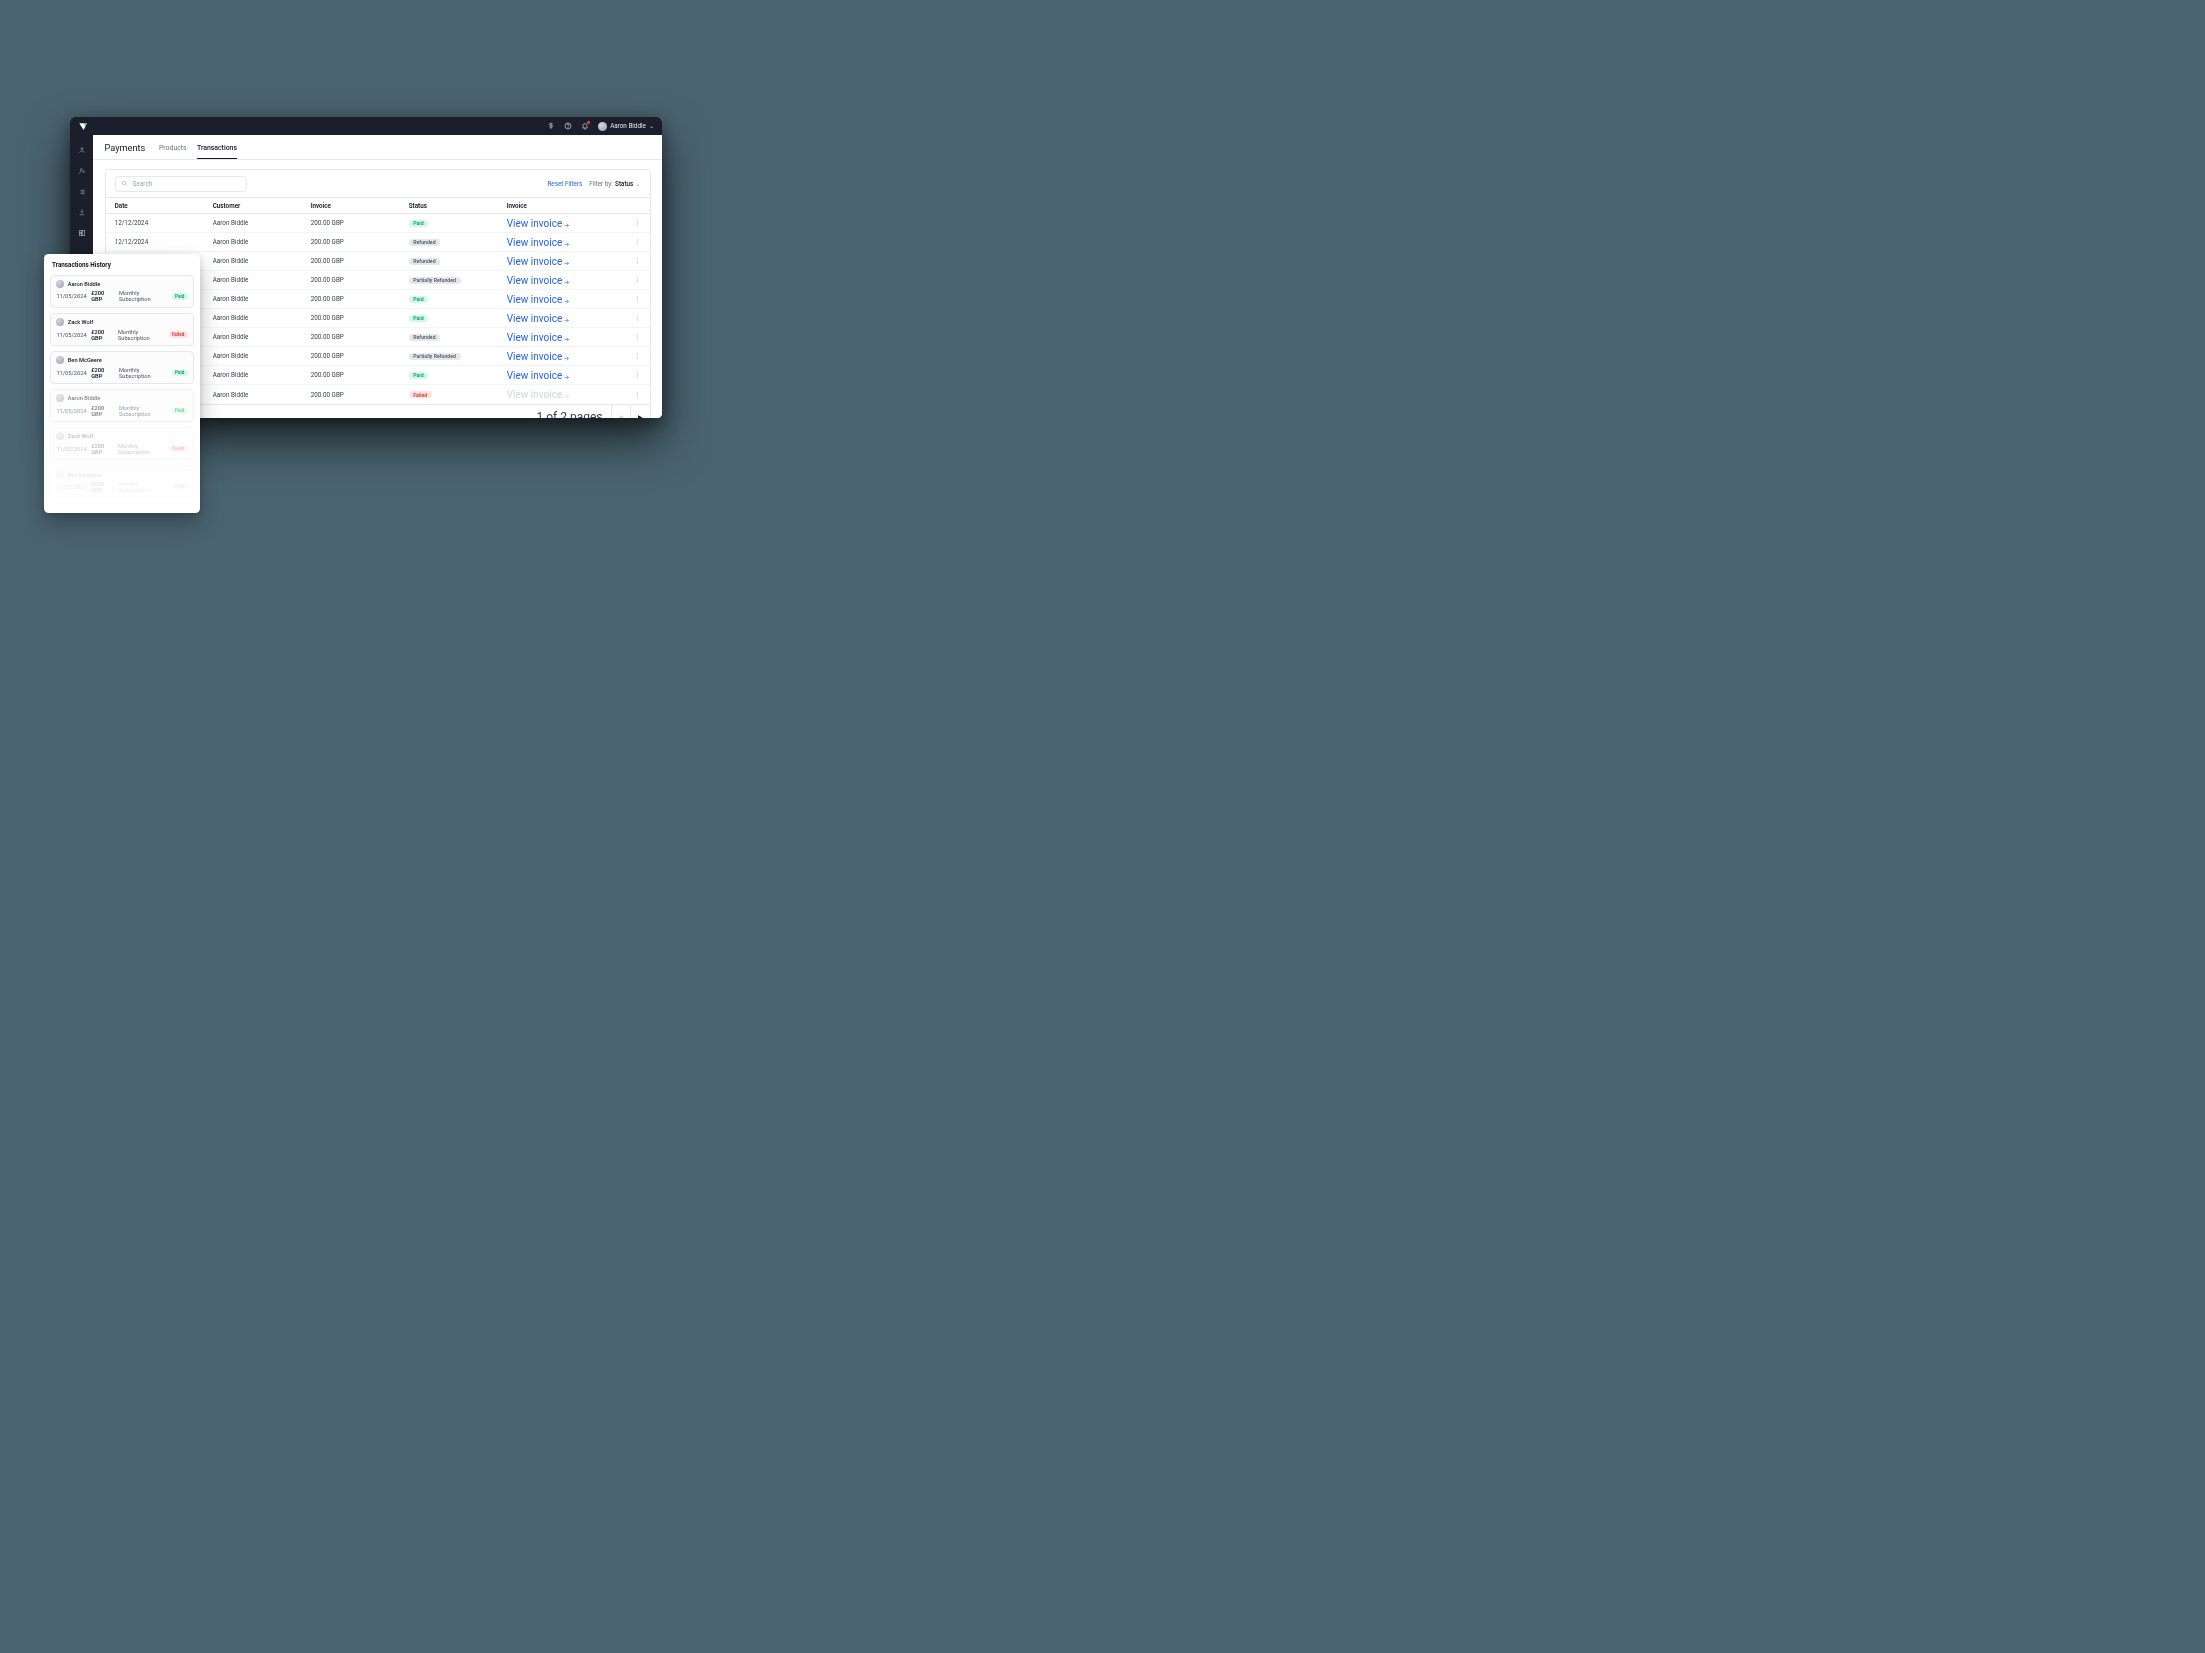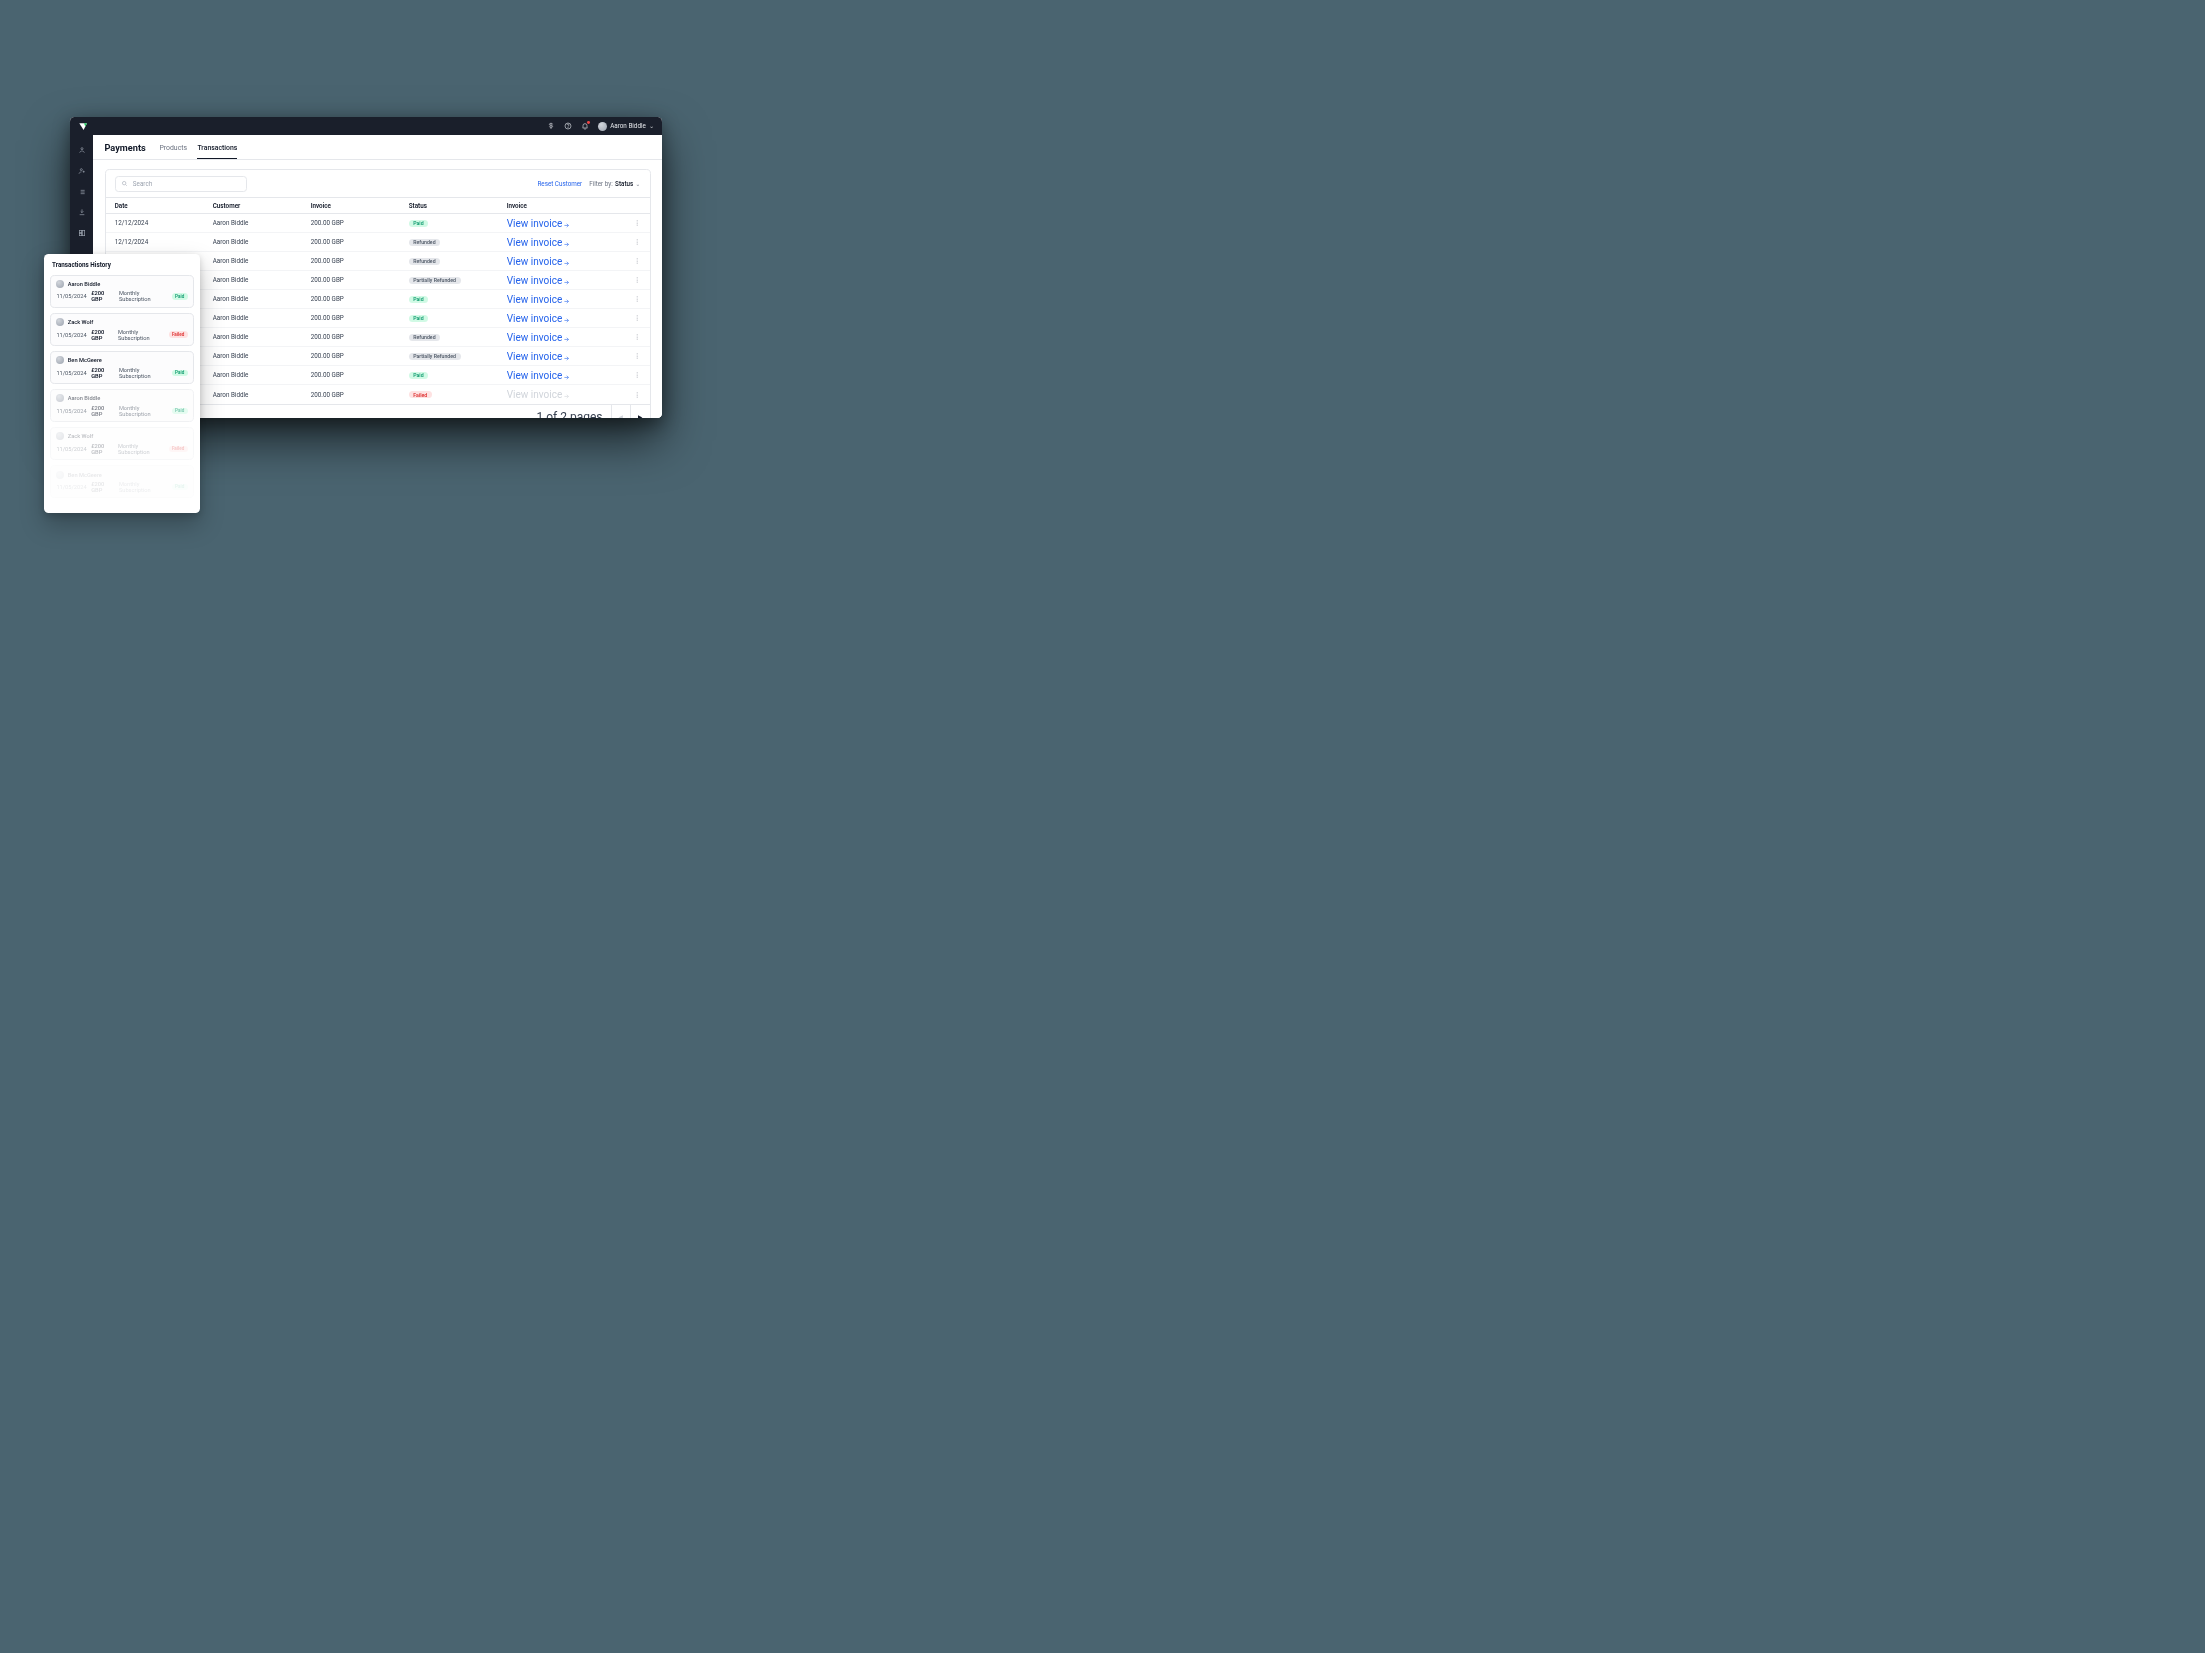--- a/index.html
+++ b/index.html
@@ -35,21 +35,21 @@
 .user-chip { display:flex; align-items:center; gap:3.4px; font-size:6.3px; color:#e5e7eb; }
 .avatar-sm { width:9.2px; height:9.2px; border-radius:50%; background: radial-gradient(circle at 35% 30%, #d1d5db 0%, #9ca3af 100%); }
 .chev { font-size:5.7px; opacity:.8; }
 
 .app-body { display:flex; height: calc(100% - 18.4px); }
 .side-rail { width: 23px; background:#1a1f2b; display:flex; flex-direction:column; align-items:center; padding-top:10.3px; gap:11.5px; }
 .rail-icon { width:9.2px; height:9.2px; color:#9ca3af; display:flex; align-items:center; justify-content:center; }
 
 .main-area { flex:1; background:#fff; display:flex; flex-direction:column; }
 .page-header { display:flex; align-items:flex-end; padding: 6.9px 11.5px 0 11.5px; gap:10.3px; border-bottom:0.6px solid #e5e7eb; }
-.page-title { font-size:9.2px; font-weight:700; color:#111827; padding-bottom:5.7px; margin-right:3.4px; }
+.page-title { font-size:9.2px; font-weight:400; color:#111827; padding-bottom:5.7px; margin-right:3.4px; }
 .tab { font-size:6.9px; color:#6b7280; padding-bottom:5.7px; border-bottom:1.1px solid transparent; cursor:pointer; }
 .tab.active { color:#111827; border-bottom-color:#111827; font-weight:500; }
 
 .content-pad { padding: 9.2px 11.5px; flex:1; display:flex; flex-direction:column; }
 .panel { border:0.6px solid #e5e7eb; border-radius:4.6px; flex:1; display:flex; flex-direction:column; overflow:hidden; }
 
 .filter-row { display:flex; align-items:center; padding:5.7px 9.2px; gap:6.9px; }
 .search-box { display:flex; align-items:center; gap:4.6px; border:0.6px solid #e5e7eb; border-radius:3.4px; padding:2.9px 5.7px; width:132px; }
 .search-box input { border:none; outline:none; font-size:6.3px; flex:1; color:#111827; }
 .search-box input::placeholder { color:#9ca3af; }
@@ -192,21 +192,21 @@
 
           <div class="filter-row">
             <div class="search-box">
               <svg viewBox="0 0 24 24" width="6.9" height="6.9" fill="none" stroke="#9ca3af" stroke-width="2">
                   <circle cx="11" cy="11" r="6"></circle>
                   <path d="M20 20l-4-4"></path>
                 </svg>
               <input type="text" placeholder="Search" style="">
             </div>
             <div class="filter-spacer"></div>
-            <span class="link-blue">Reset Customer</span>
+            <span class="link-blue">Reset Filters</span>
             <div class="filter-by">
               <span>Filter by:</span>
               <strong>Status</strong>
               <span class="chev">⌄</span>
             </div>
           </div>
 
           <div class="thead">
             <div>Date</div>
             <div>Customer</div>

